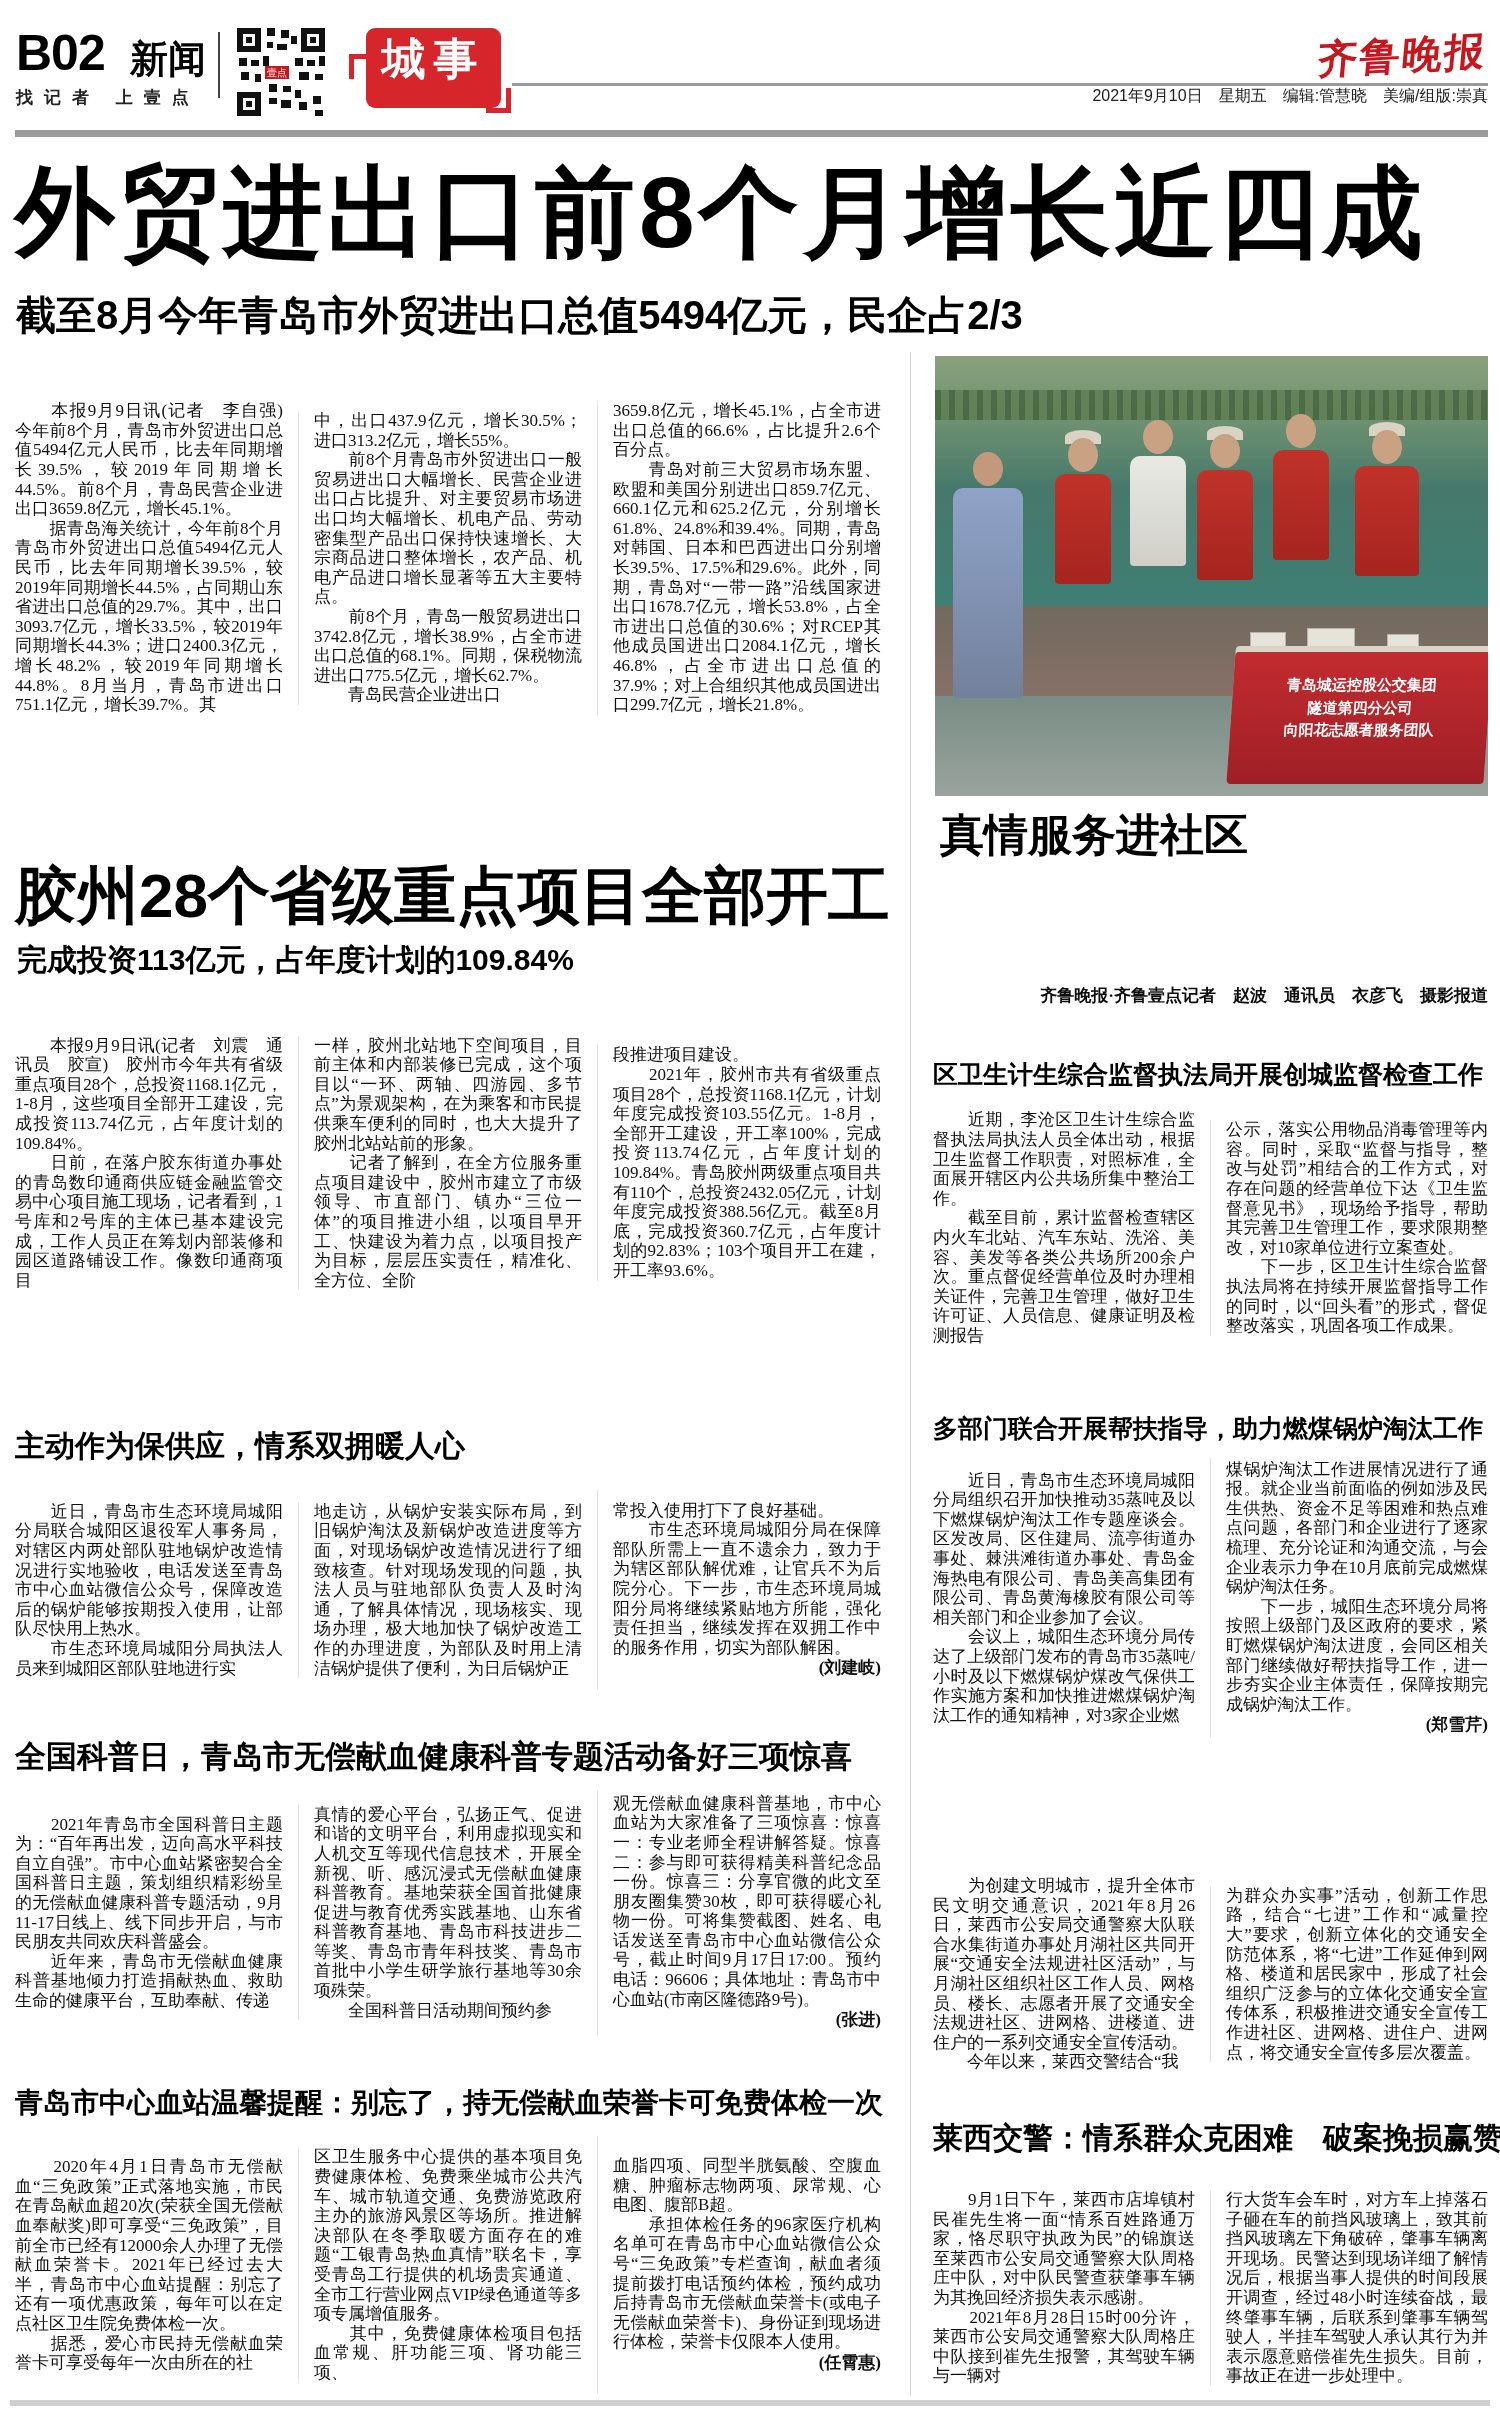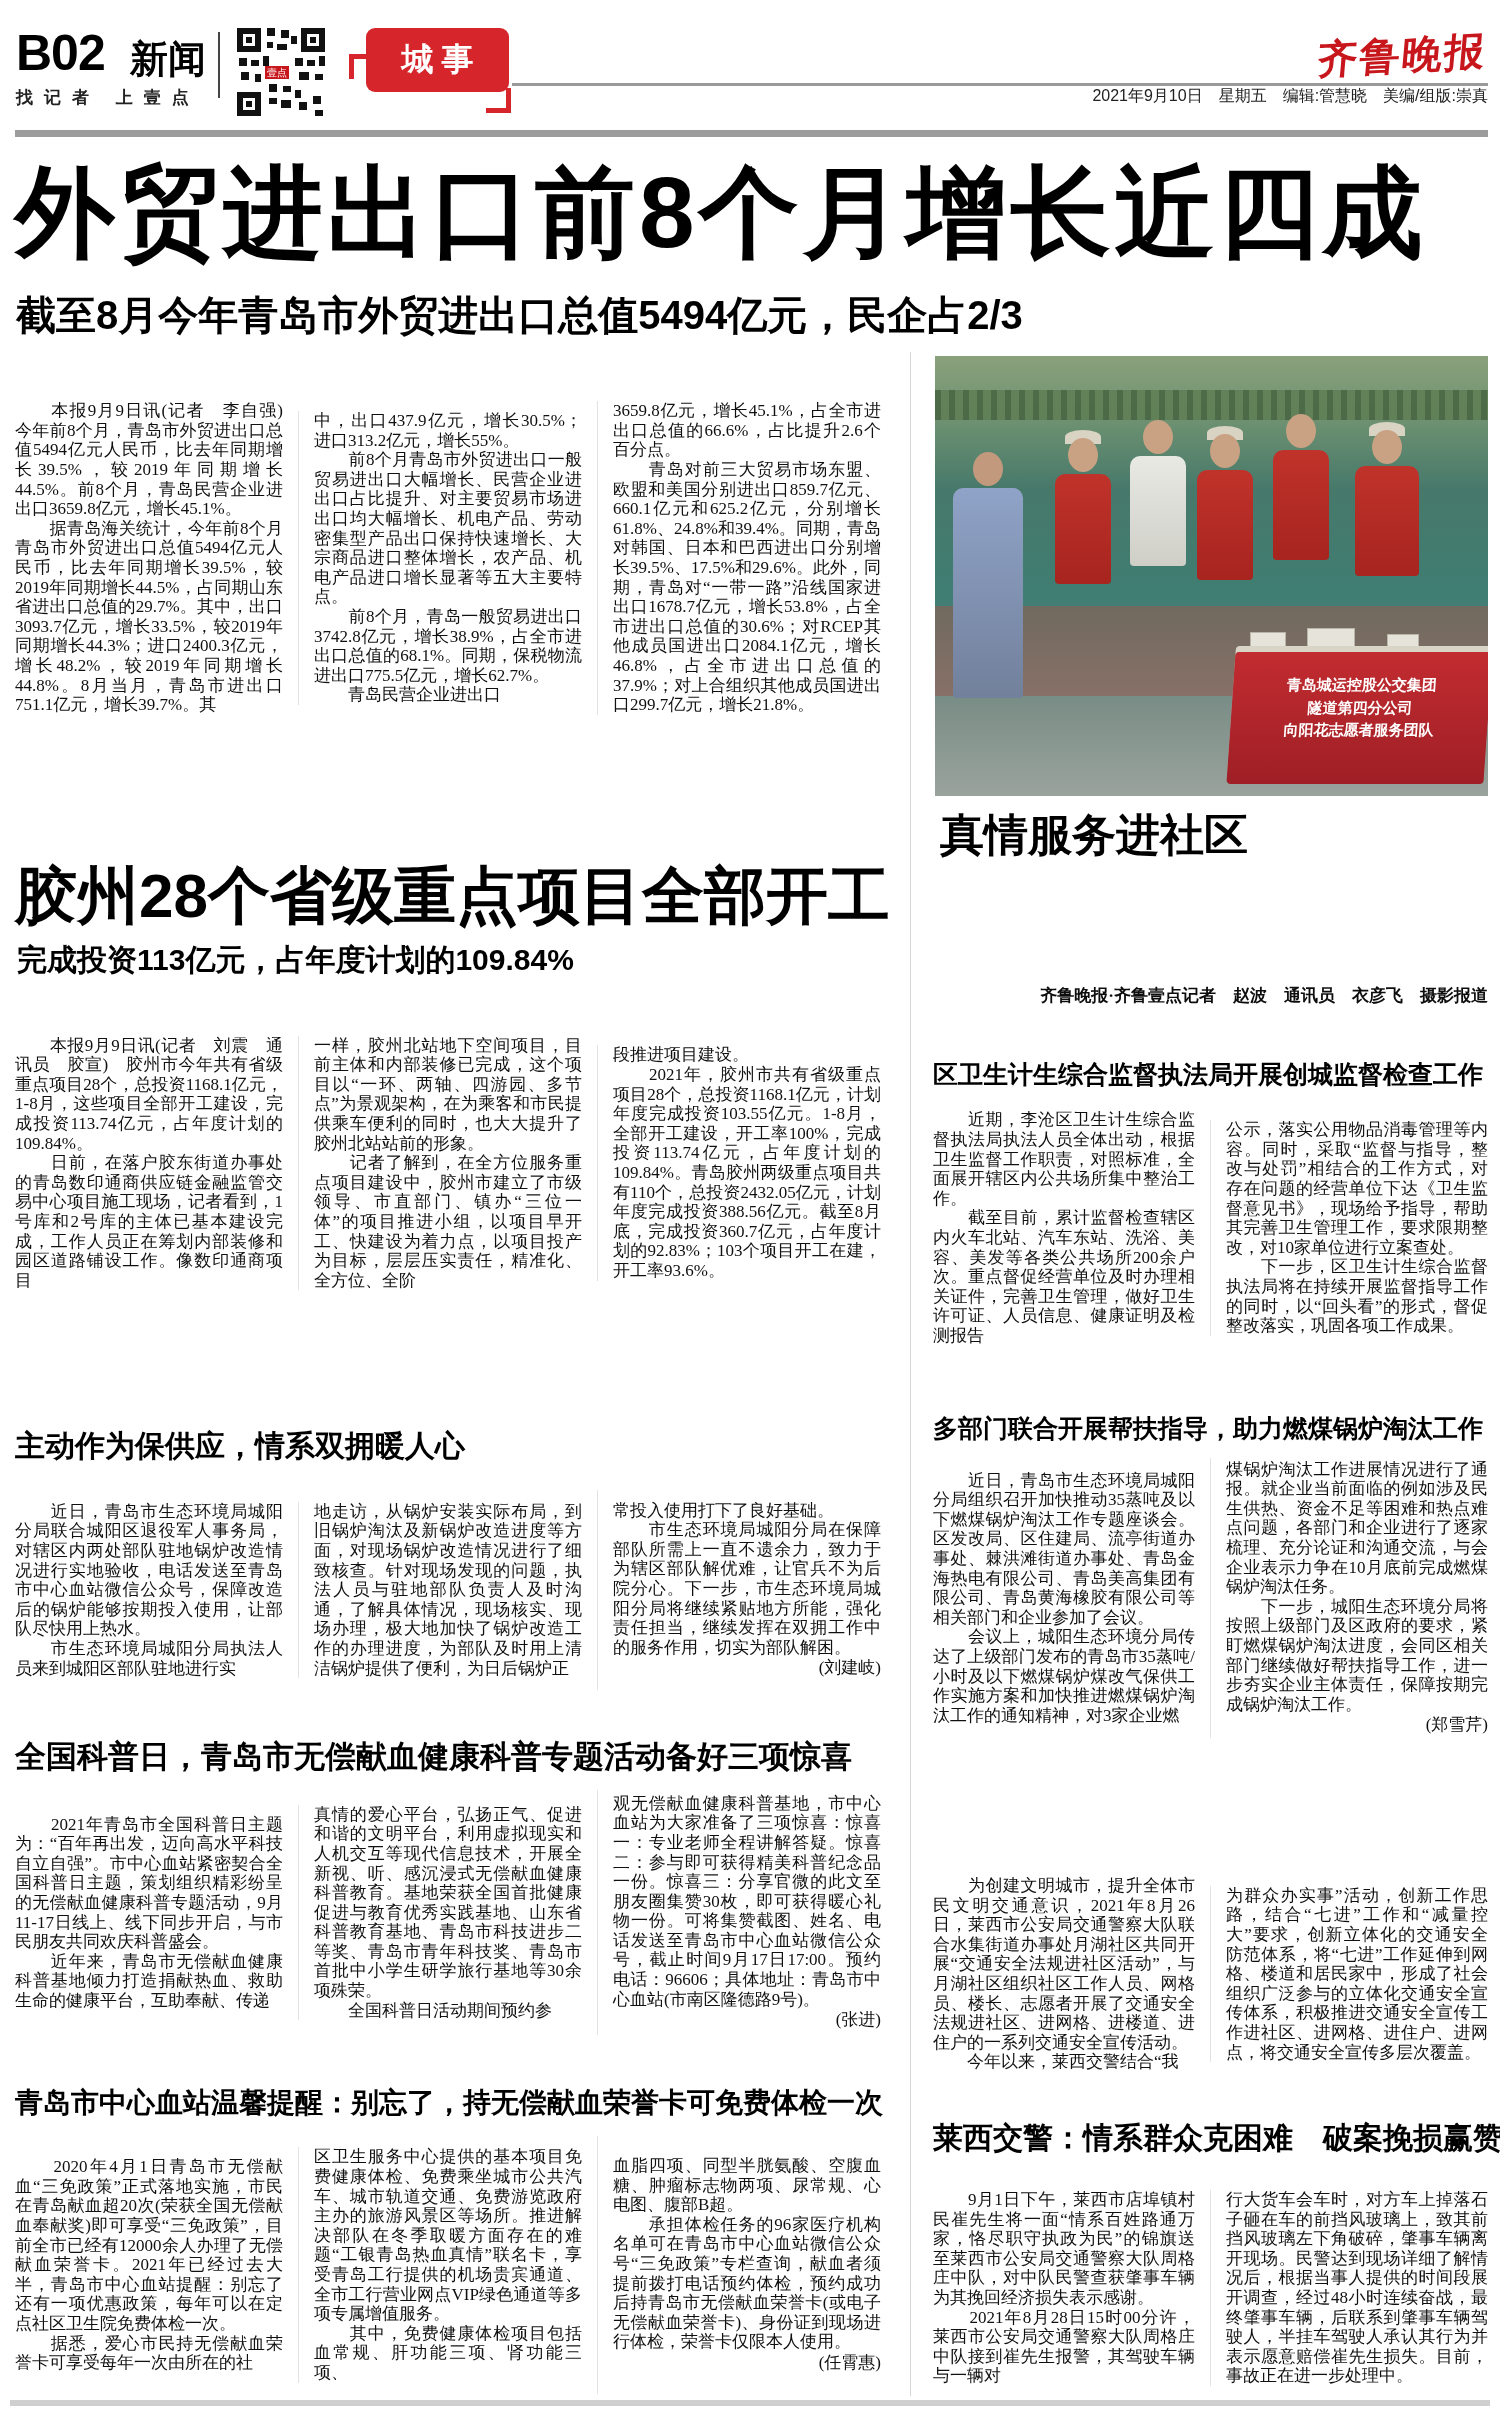--- a/index.html
+++ b/index.html
@@ -10,21 +10,21 @@
   
   .pageno{font-family:"Liberation Sans",sans-serif;font-weight:900;font-size:50px;letter-spacing:-1px;color:#000;}
   .section-label{font-family:"Liberation Sans",sans-serif;font-weight:800;font-size:38px;color:#000;}
   .mast-divider{width:2px;height:66px;background:#444;}
   .tagline{font-family:"Liberation Sans",sans-serif;font-size:17px;font-weight:600;letter-spacing:11px;color:#222;}
   .qr{width:92px;height:92px;background:#fff;}
   .qr svg{display:block;}
   .qr-label{position:absolute;left:30px;top:40px;background:#c8161d;color:#fff;font-size:10px;line-height:13px;
             padding:0 2px;font-family:"Liberation Sans",sans-serif;}
   .channel-badge{background:#d6262c;border-radius:9px;color:#fff;font-family:"Liberation Sans",sans-serif;
-                 font-weight:900;font-size:32px;letter-spacing:8px;text-align:center;line-height:62px;width:135px;height:64px;padding-left:8px;}
+                 font-weight:900;font-size:44px;letter-spacing:8px;text-align:center;line-height:62px;width:135px;height:80px;}
   .bracket-tl{width:20px;height:20px;border-left:5px solid #d6262c;border-top:5px solid #d6262c;}
   .bracket-br{width:20px;height:20px;border-right:5px solid #d6262c;border-bottom:5px solid #d6262c;}
   .paper-logo{font-family:"Liberation Serif",serif;font-weight:900;font-size:40px;color:#c8161d;
               transform:skewX(-8deg) rotate(-3deg);letter-spacing:2px;}
   .dateline{font-family:"Liberation Sans",sans-serif;font-size:16px;color:#222;text-align:right;}
   .rule-mast{height:3px;background:#9a9a9a;}
   .rule-page{height:7px;background:#9c9c9c;}
   .rule-bottom{height:6px;background:#cfcfcf;}
   .vrule{width:1px;background:#d6d6d6;}
 
@@ -38,21 +38,21 @@
   .h-3{font-family:"Liberation Sans",sans-serif;font-weight:800;font-size:25px;color:#000;white-space:nowrap;}
   .h-4{font-family:"Liberation Sans",sans-serif;font-weight:800;font-size:30px;color:#000;white-space:nowrap;}
   .h-5{font-family:"Liberation Sans",sans-serif;font-weight:800;font-size:27px;color:#000;white-space:nowrap;}
   .h-6{font-family:"Liberation Sans",sans-serif;font-weight:800;font-size:28px;color:#000;white-space:nowrap;}
 
   
   .cols{display:flex;align-items:center;overflow:hidden;}
   .col{width:268px;font-size:17px;line-height:19.6px;text-align:justify;white-space:pre-line;color:#101010;}
   .cols .col + .col{border-left:1px solid #e2e2e2;padding-left:15px;margin-left:15px;}
   .cols2 .col{width:262px;}
-  .signature{font-size:17px;line-height:22px;text-align:right;font-weight:400;color:#101010;}
+  .signature{font-size:17px;line-height:22px;text-align:right;font-weight:700;color:#101010;}
   .caption{font-size:18px;line-height:26px;font-weight:600;text-align:justify;white-space:pre-line;color:#0d0d0d;}
   .byline{font-size:17px;font-weight:700;text-align:right;color:#0d0d0d;}
 
   
   .photo{width:553px;height:440px;overflow:hidden;background:linear-gradient(180deg,#8aa17c 0%,#6f9271 14%,
          #47796b 30%,#3f7d72 55%,#7d8f88 80%,#9aa39e 100%);}
   .ph-fence{position:absolute;left:0;top:34px;width:553px;height:30px;background:repeating-linear-gradient(90deg,
             #44603d 0 6px,#5d7c52 6px 14px);opacity:.8;}
   .ph-track{position:absolute;left:0;top:250px;width:553px;height:90px;background:#96594e;opacity:.55;}
   .ph-person{position:absolute;}

